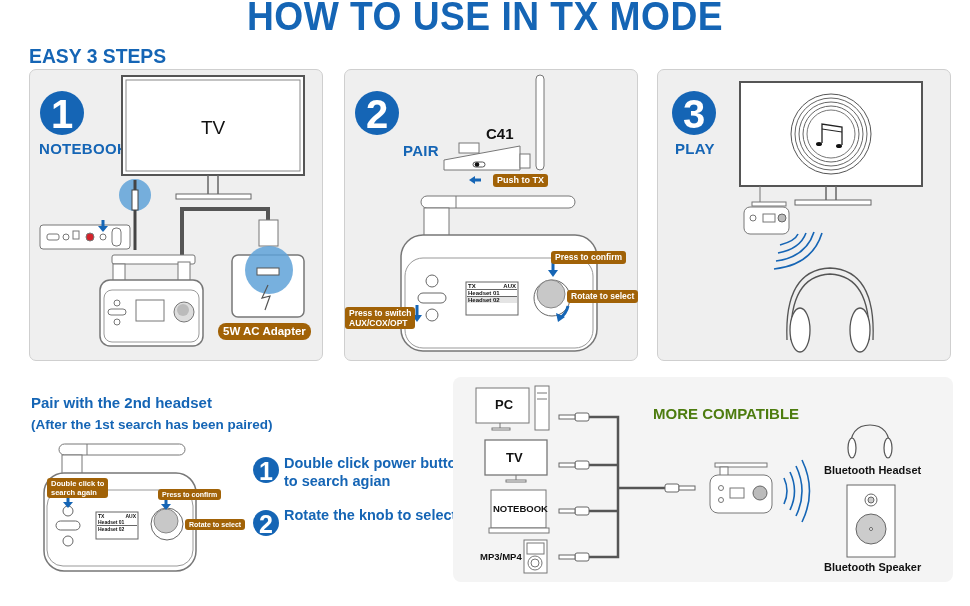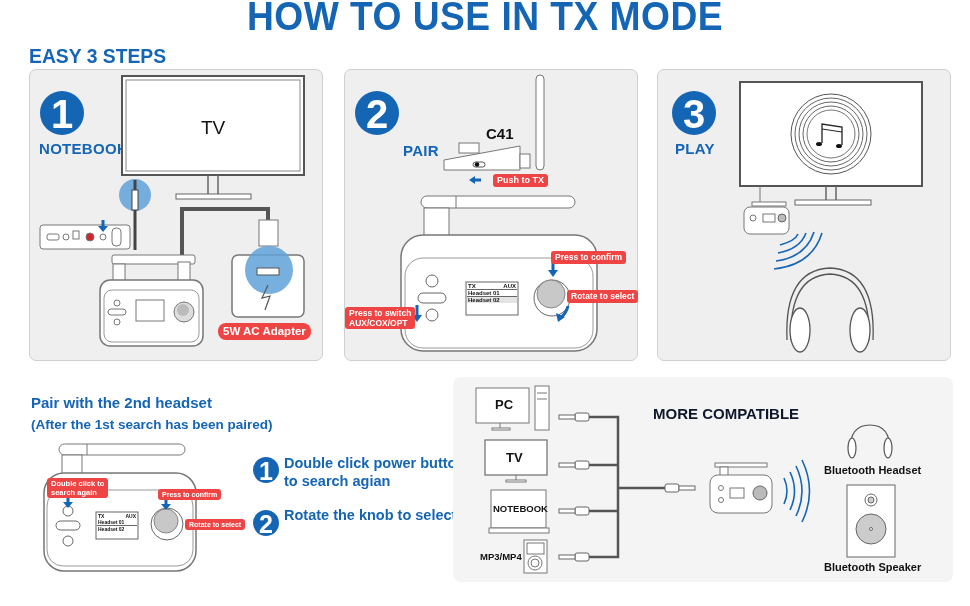--- a/index.html
+++ b/index.html
@@ -3,30 +3,30 @@
 <meta charset="utf-8">
 <style>
   html,body{margin:0;padding:0;background:#ffffff;}
   body{width:970px;height:606px;position:relative;overflow:hidden;font-family:"Liberation Sans",sans-serif;}
   .abs{position:absolute;}
   .title{left:0;width:970px;top:-6px;text-align:center;font-size:40px;font-weight:bold;color:#1565b5;letter-spacing:0.5px;transform:scaleX(0.93);}
   .subtitle{left:29px;top:44px;font-size:21px;font-weight:bold;color:#1565b5;transform:scaleX(0.92);transform-origin:left;}
   .panel{background:#efefef;border:1px solid #cfcfcf;border-radius:7px;}
   .step-circle{width:44px;height:44px;border-radius:50%;background:#1565b5;color:#fff;font-weight:bold;font-size:40px;text-align:center;line-height:46px;}
   .step-label{font-size:15px;font-weight:bold;color:#1565b5;letter-spacing:0.3px;}
-  .tag{background:#ef4444;color:#fff;font-weight:bold;font-size:9px;border-radius:3px;padding:1px 4px;line-height:11px;white-space:nowrap;}
+  .tag{background:#a16207;color:#fff;font-weight:bold;font-size:9px;border-radius:3px;padding:1px 4px;line-height:11px;white-space:nowrap;}
   .tag.big{font-size:11px;padding:2px 5px;line-height:13px;border-radius:8px;}
   svg{position:absolute;overflow:visible;}
   .dev-text{font-size:15px;font-weight:bold;color:#111;}
   .pair-title{left:31px;top:394px;font-size:15px;font-weight:bold;color:#1565b5;}
   .pair-sub{left:31px;top:417px;font-size:13.5px;font-weight:bold;color:#1565b5;}
   .instr-num{width:26px;height:26px;border-radius:50%;background:#1565b5;color:#fff;font-weight:bold;font-size:25px;line-height:28px;text-align:center;}
   .instr-text{font-size:14.5px;font-weight:bold;color:#1565b5;line-height:18px;}
   .compat-panel{background:#f4f4f4;border-radius:8px;}
-  .compat-title{font-size:15px;font-weight:bold;color:#0f172a;}
+  .compat-title{font-size:15px;font-weight:bold;color:#4d7c0f;}
   .small-label{font-size:11px;font-weight:bold;color:#111;}
   .screen-line{font-size:6px;font-weight:bold;color:#111;}
 </style>
 </head>
 <body>
 
 <div class="abs title">HOW TO USE IN TX MODE</div>
 <div class="abs subtitle">EASY 3 STEPS</div>
 
 <div class="abs panel" style="left:29px;top:69px;width:292px;height:290px;"></div>

